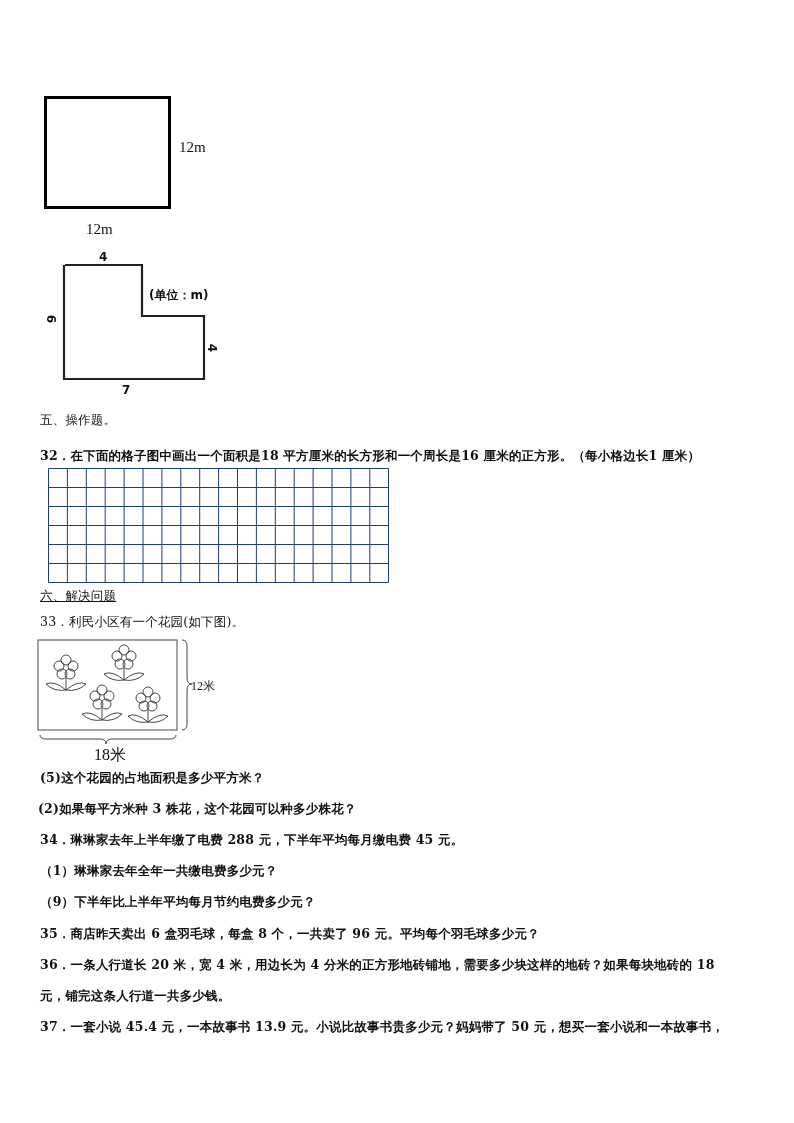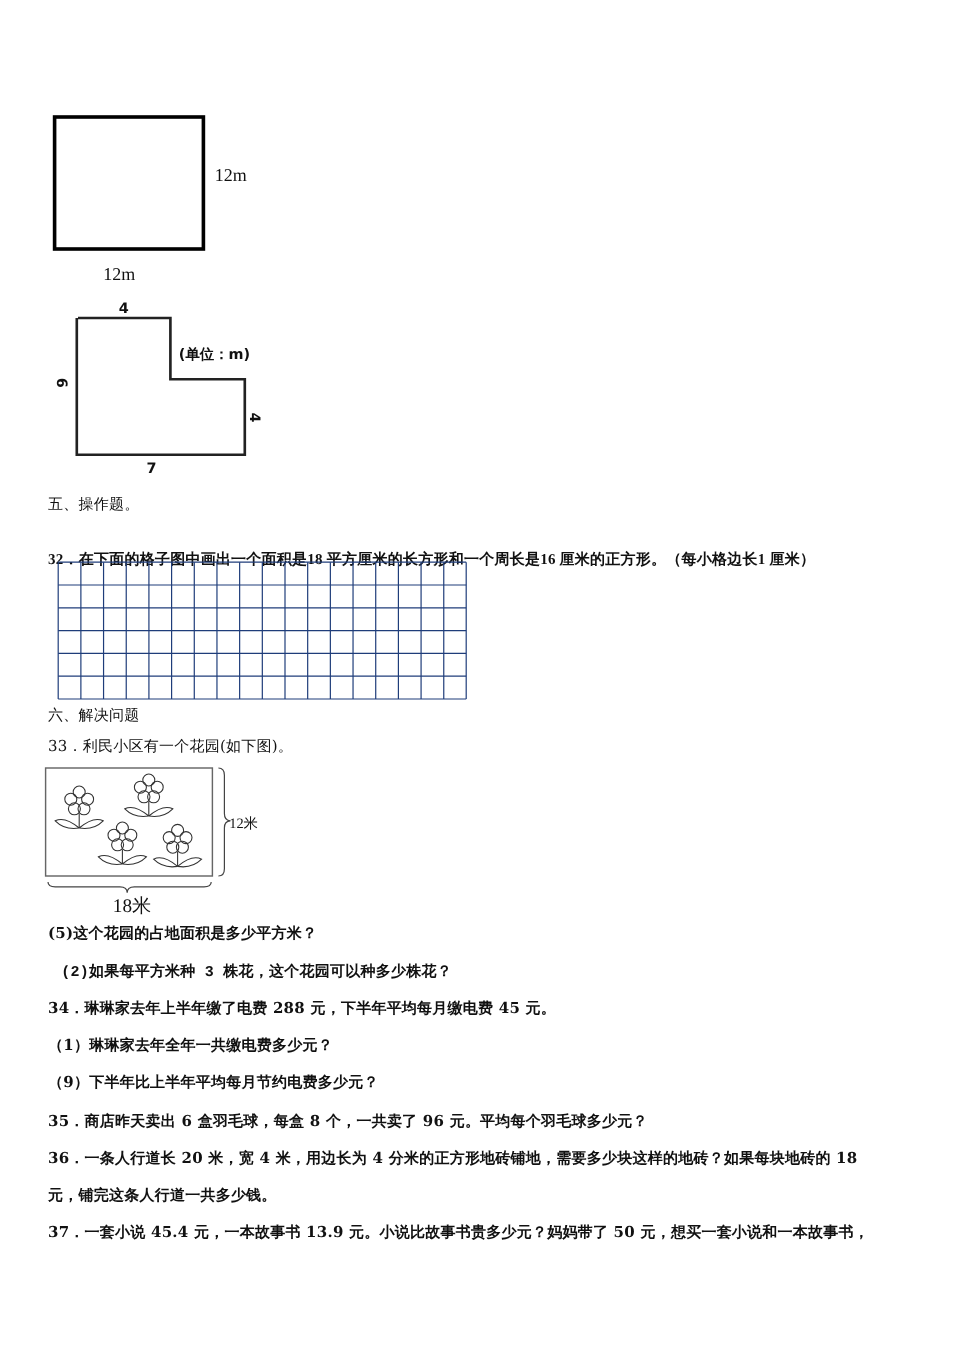--- a/index.html
+++ b/index.html
@@ -22,21 +22,21 @@
 <svg width="220" height="160" style="left:0; top:0;">
   <polyline points="65,265 142,265 142,316 204,316 204,379 64,379 64,265" transform="translate(0,0)" fill="none" stroke="#222" stroke-width="2.2" stroke-dasharray="0"></polyline>
 </svg>
 <div class="dim" style="left:99px; top:250px; font-weight:bold; font-family:'DejaVu Sans', sans-serif; font-size:12px;">4</div>
 <div class="dim" style="left:47px; top:312px; font-weight:bold; font-family:'DejaVu Sans', sans-serif; font-size:12px; transform:rotate(90deg);">6</div>
 <div class="dim" style="left:208px; top:341px; font-weight:bold; font-family:'DejaVu Sans', sans-serif; font-size:12px; transform:rotate(90deg);">4</div>
 <div class="dim" style="left:122px; top:383px; font-weight:bold; font-family:'DejaVu Sans', sans-serif; font-size:12px;">7</div>
 <div class="dim" style="left:149px; top:287px; font-weight:bold; font-family:'DejaVu Sans', sans-serif; font-size:12px;">(单位：m)</div>
 
 <div class="line normal" style="top:412px;">五、操作题。</div>
-<div class="line" style="top:458px;font-family:Liberation Serif, serif;">32．在下面的格子图中画出一个面积是18 平方厘米的长方形和一个周长是16 厘米的正方形。（每小格边长1 厘米）</div>
+<div class="line" style="top:448px;">32．在下面的格子图中画出一个面积是18 平方厘米的长方形和一个周长是16 厘米的正方形。（每小格边长1 厘米）</div>
 
 <svg class="grid" width="342" height="116" style="left:48px; top:468px;">
   <g stroke="#1f3d7a" stroke-width="1">
     <line x1="0.5" y1="0.5" x2="340.5" y2="0.5"></line>
     <line x1="0.5" y1="19.5" x2="340.5" y2="19.5"></line>
     <line x1="0.5" y1="38.5" x2="340.5" y2="38.5"></line>
     <line x1="0.5" y1="57.5" x2="340.5" y2="57.5"></line>
     <line x1="0.5" y1="76.5" x2="340.5" y2="76.5"></line>
     <line x1="0.5" y1="95.5" x2="340.5" y2="95.5"></line>
     <line x1="0.5" y1="114.5" x2="340.5" y2="114.5"></line>
@@ -55,21 +55,21 @@
     <line x1="227.3" y1="0.5" x2="227.3" y2="114.5"></line>
     <line x1="246.2" y1="0.5" x2="246.2" y2="114.5"></line>
     <line x1="265.1" y1="0.5" x2="265.1" y2="114.5"></line>
     <line x1="284" y1="0.5" x2="284" y2="114.5"></line>
     <line x1="302.9" y1="0.5" x2="302.9" y2="114.5"></line>
     <line x1="321.8" y1="0.5" x2="321.8" y2="114.5"></line>
     <line x1="340.5" y1="0.5" x2="340.5" y2="114.5"></line>
   </g>
 </svg>
 
-<div class="line normal" style="top:588px;">六、解决问题</div>
+<div class="line normal" style="top:588px;text-decoration:underline;">六、解决问题</div>
 <div class="line normal" style="top:614px;">33．利民小区有一个花园(如下图)。</div>
 
 <svg width="200" height="130" style="left:34px; top:638px;">
   <rect x="4" y="2" width="139" height="90" fill="none" stroke="#666" stroke-width="1.2"></rect>
 
   <path d="M148,2 Q153,2 153,8 L153,40 Q153,46 158,46 Q153,46 153,52 L153,86 Q153,92 148,92" fill="none" stroke="#444" stroke-width="1"></path>
 
   <path d="M6,97 Q6,101 12,101 L66,101 Q72,101 72,106 Q72,101 78,101 L136,101 Q142,101 142,97" fill="none" stroke="#444" stroke-width="1"></path>
 
   <g fill="none" stroke="#333" stroke-width="0.9">
@@ -112,20 +112,20 @@
       <line x1="0" y1="10" x2="0" y2="22"></line>
       <path d="M0,22 Q-12,12 -20,16 Q-12,24 0,22"></path>
         <path d="M0,22 Q12,12 20,16 Q12,24 0,22"></path>
     </g>
   </g>
 </svg>
 <div class="dim" style="left:191px; top:678px; font-size:12px;">12米</div>
 <div class="dim" style="left:94px; top:745px; font-size:16px;">18米</div>
 
 <div class="line" style="top:770px;">(5)这个花园的占地面积是多少平方米？</div>
-<div class="line" style="top:801px; left:51px;font-family:Liberation Mono, monospace;">(2)如果每平方米种 3 株花，这个花园可以种多少株花？</div>
+<div class="line" style="top:801px; left:38px;">(2)如果每平方米种 3 株花，这个花园可以种多少株花？</div>
 <div class="line" style="top:832px;">34．琳琳家去年上半年缴了电费 288 元，下半年平均每月缴电费 45 元。</div>
 <div class="line" style="top:863px;">（1）琳琳家去年全年一共缴电费多少元？</div>
 <div class="line" style="top:894px;">（9）下半年比上半年平均每月节约电费多少元？</div>
 <div class="line" style="top:926px;">35．商店昨天卖出 6 盒羽毛球，每盒 8 个，一共卖了 96 元。平均每个羽毛球多少元？</div>
 <div class="line" style="top:957px;">36．一条人行道长 20 米，宽 4 米，用边长为 4 分米的正方形地砖铺地，需要多少块这样的地砖？如果每块地砖的 18</div>
 <div class="line" style="top:988px;">元，铺完这条人行道一共多少钱。</div>
 <div class="line" style="top:1019px;">37．一套小说 45.4 元，一本故事书 13.9 元。小说比故事书贵多少元？妈妈带了 50 元，想买一套小说和一本故事书，</div>
 
 </body></html>

